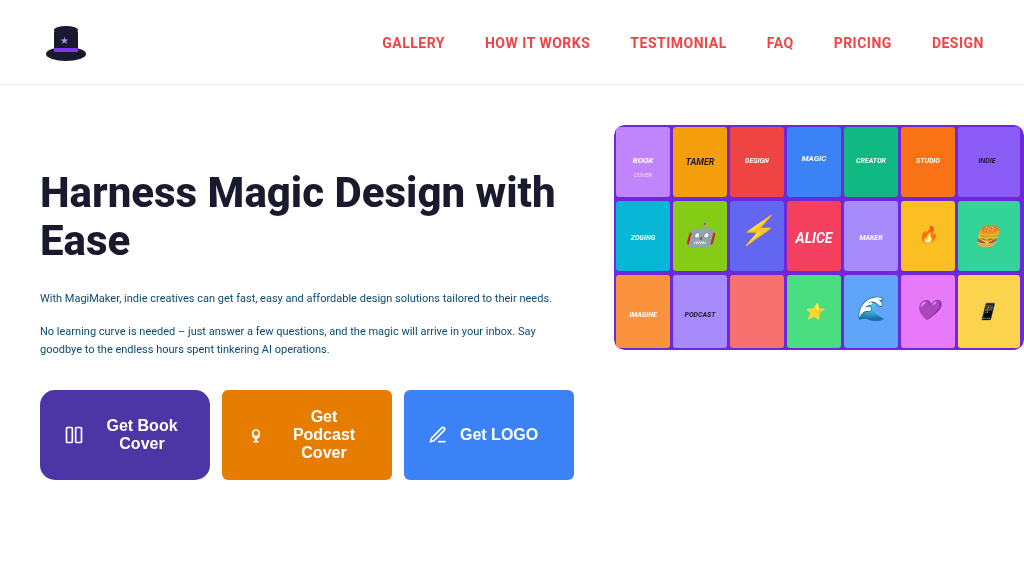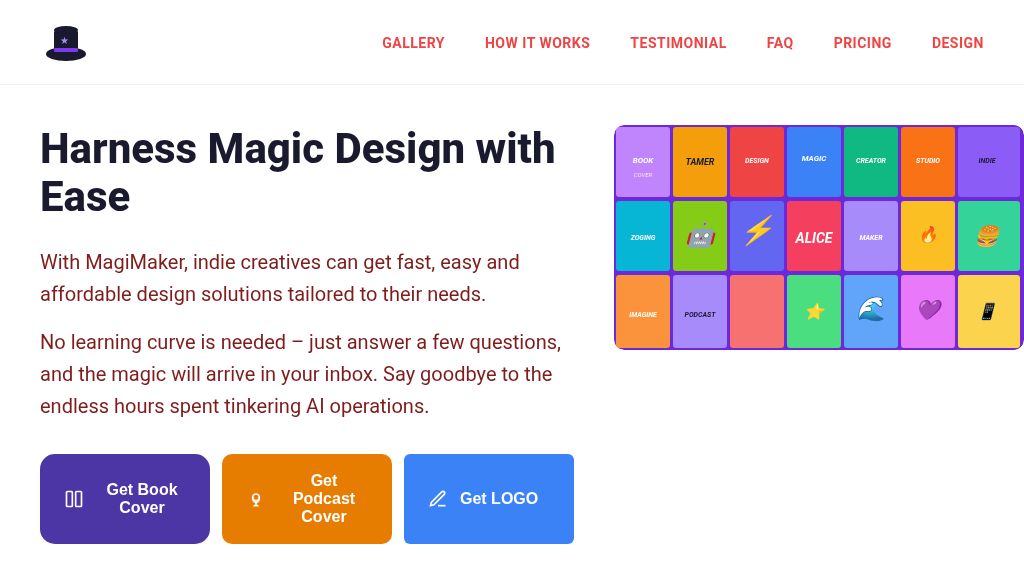--- a/index.html
+++ b/index.html
@@ -54,33 +54,34 @@
     .main-content {
       display: flex;
       padding: 40px 40px 0 40px;
       gap: 40px;
       align-items: flex-start;
     }
 
     .left-panel {
       flex: 1;
       max-width: 560px;
+      margin-top: 44px;
     }
 
     .hero-title {
       font-size: 42px;
       font-weight: 800;
       color: #1a1a2e;
       line-height: 1.15;
       margin-bottom: 24px;
     }
 
     .hero-desc {
-      font-size: 20px;
-      color: #7f1d1d;
+      font-size: 11px;
+      color: #0c4a6e;
       line-height: 1.6;
       margin-bottom: 16px;
     }
 
     .cta-buttons {
       display: flex;
       gap: 12px;
       margin-top: 32px;
     }
 
@@ -98,21 +99,20 @@
       min-width: 170px;
     }
 
     .btn-book {
       background: #4c35a5;
       border-radius: 15px;
     }
 
     .btn-podcast {
       background: #e67c00;
-      border-radius: 10px;
     }
 
     .btn-logo {
       background: #3b82f6;
     }
 
     .btn-icon {
       width: 24px;
       height: 24px;
       display: flex;

